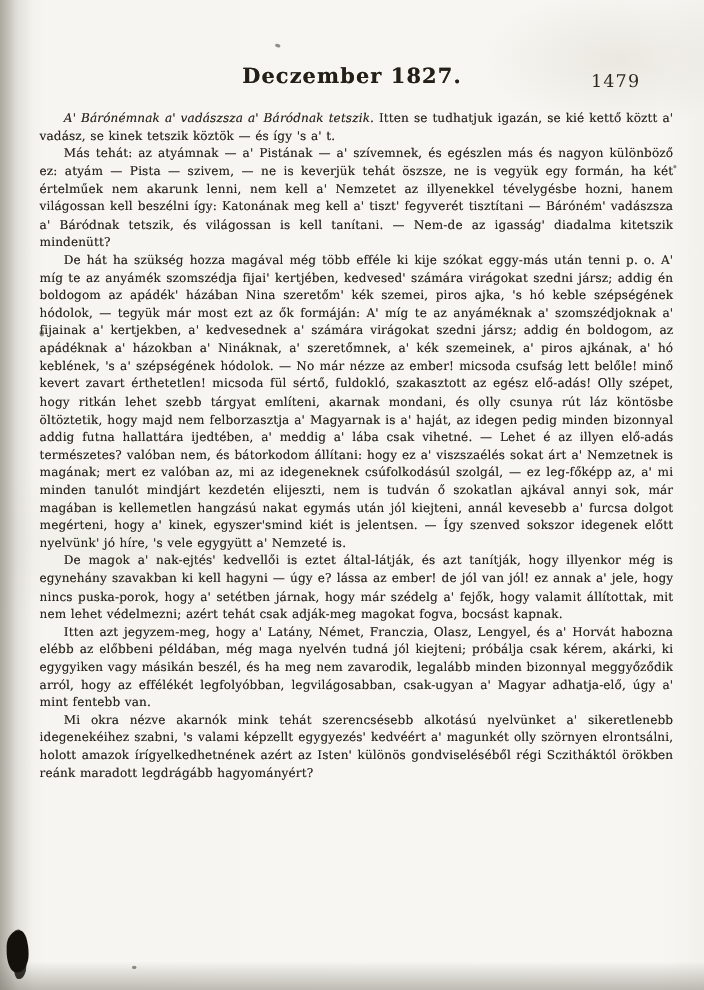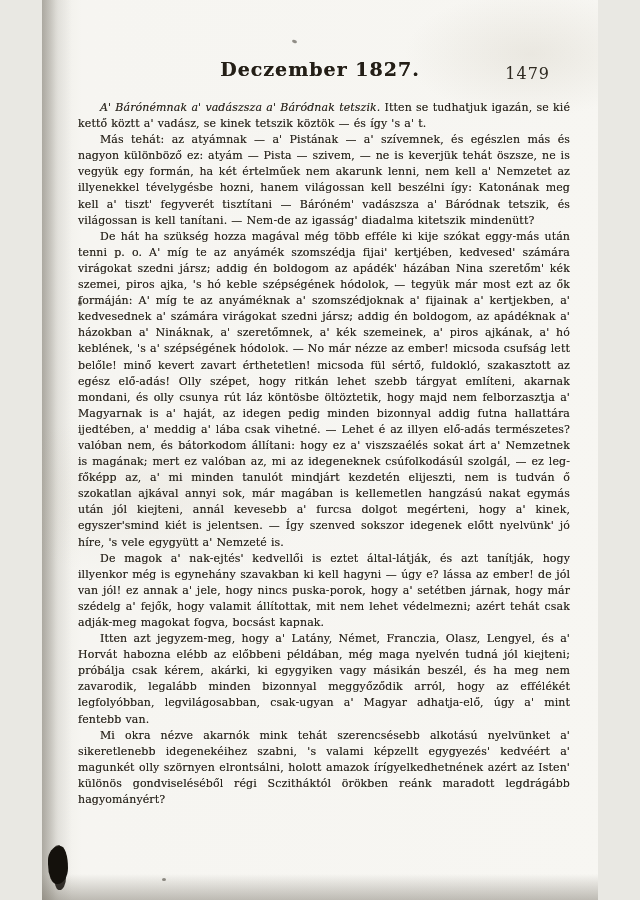--- a/index.html
+++ b/index.html
@@ -2,21 +2,21 @@
 <html><head>
 <meta charset="utf-8">
 <style>
   html, body {
     margin: 0;
     padding: 0;
     background: #e9e8e3;
   }
   .page {
     position: relative;
-    width: 556px;
+    width: 640px;
     height: 900px;
     margin: 0 auto;
     background:
       radial-gradient(ellipse 180px 90px at 88% 6%, rgba(210,205,192,.35), rgba(0,0,0,0) 70%),
       radial-gradient(ellipse 240px 120px at 20% 55%, rgba(215,210,198,.25), rgba(0,0,0,0) 70%),
       linear-gradient(90deg, #d8d6cf 0px, #efeee9 14px, #f6f5f1 40px, #f7f6f2 600px, #f2f1ec 640px),
       #f6f5f1;
     overflow: hidden;
     font-family: "DejaVu Serif", "Liberation Serif", serif;
     color: #2a251d;
@@ -67,21 +67,21 @@
     text-align: center;
     font-size: 19px;
     font-weight: bold;
     letter-spacing: 1px;
     color: #241f17;
     text-shadow: 0 0 .6px rgba(36,31,23,.75);
   }
   .header .page-number {
     position: absolute;
     top: 64px;
-    right: 48px;
+    right: 58px;
     font-size: 16px;
     letter-spacing: 1px;
     color: #2e2920;
   }
 
   .body-text {
     padding: 6px 28px 0 36px;
     font-size: 11px;
     line-height: 16.1px;
     text-align: justify;

